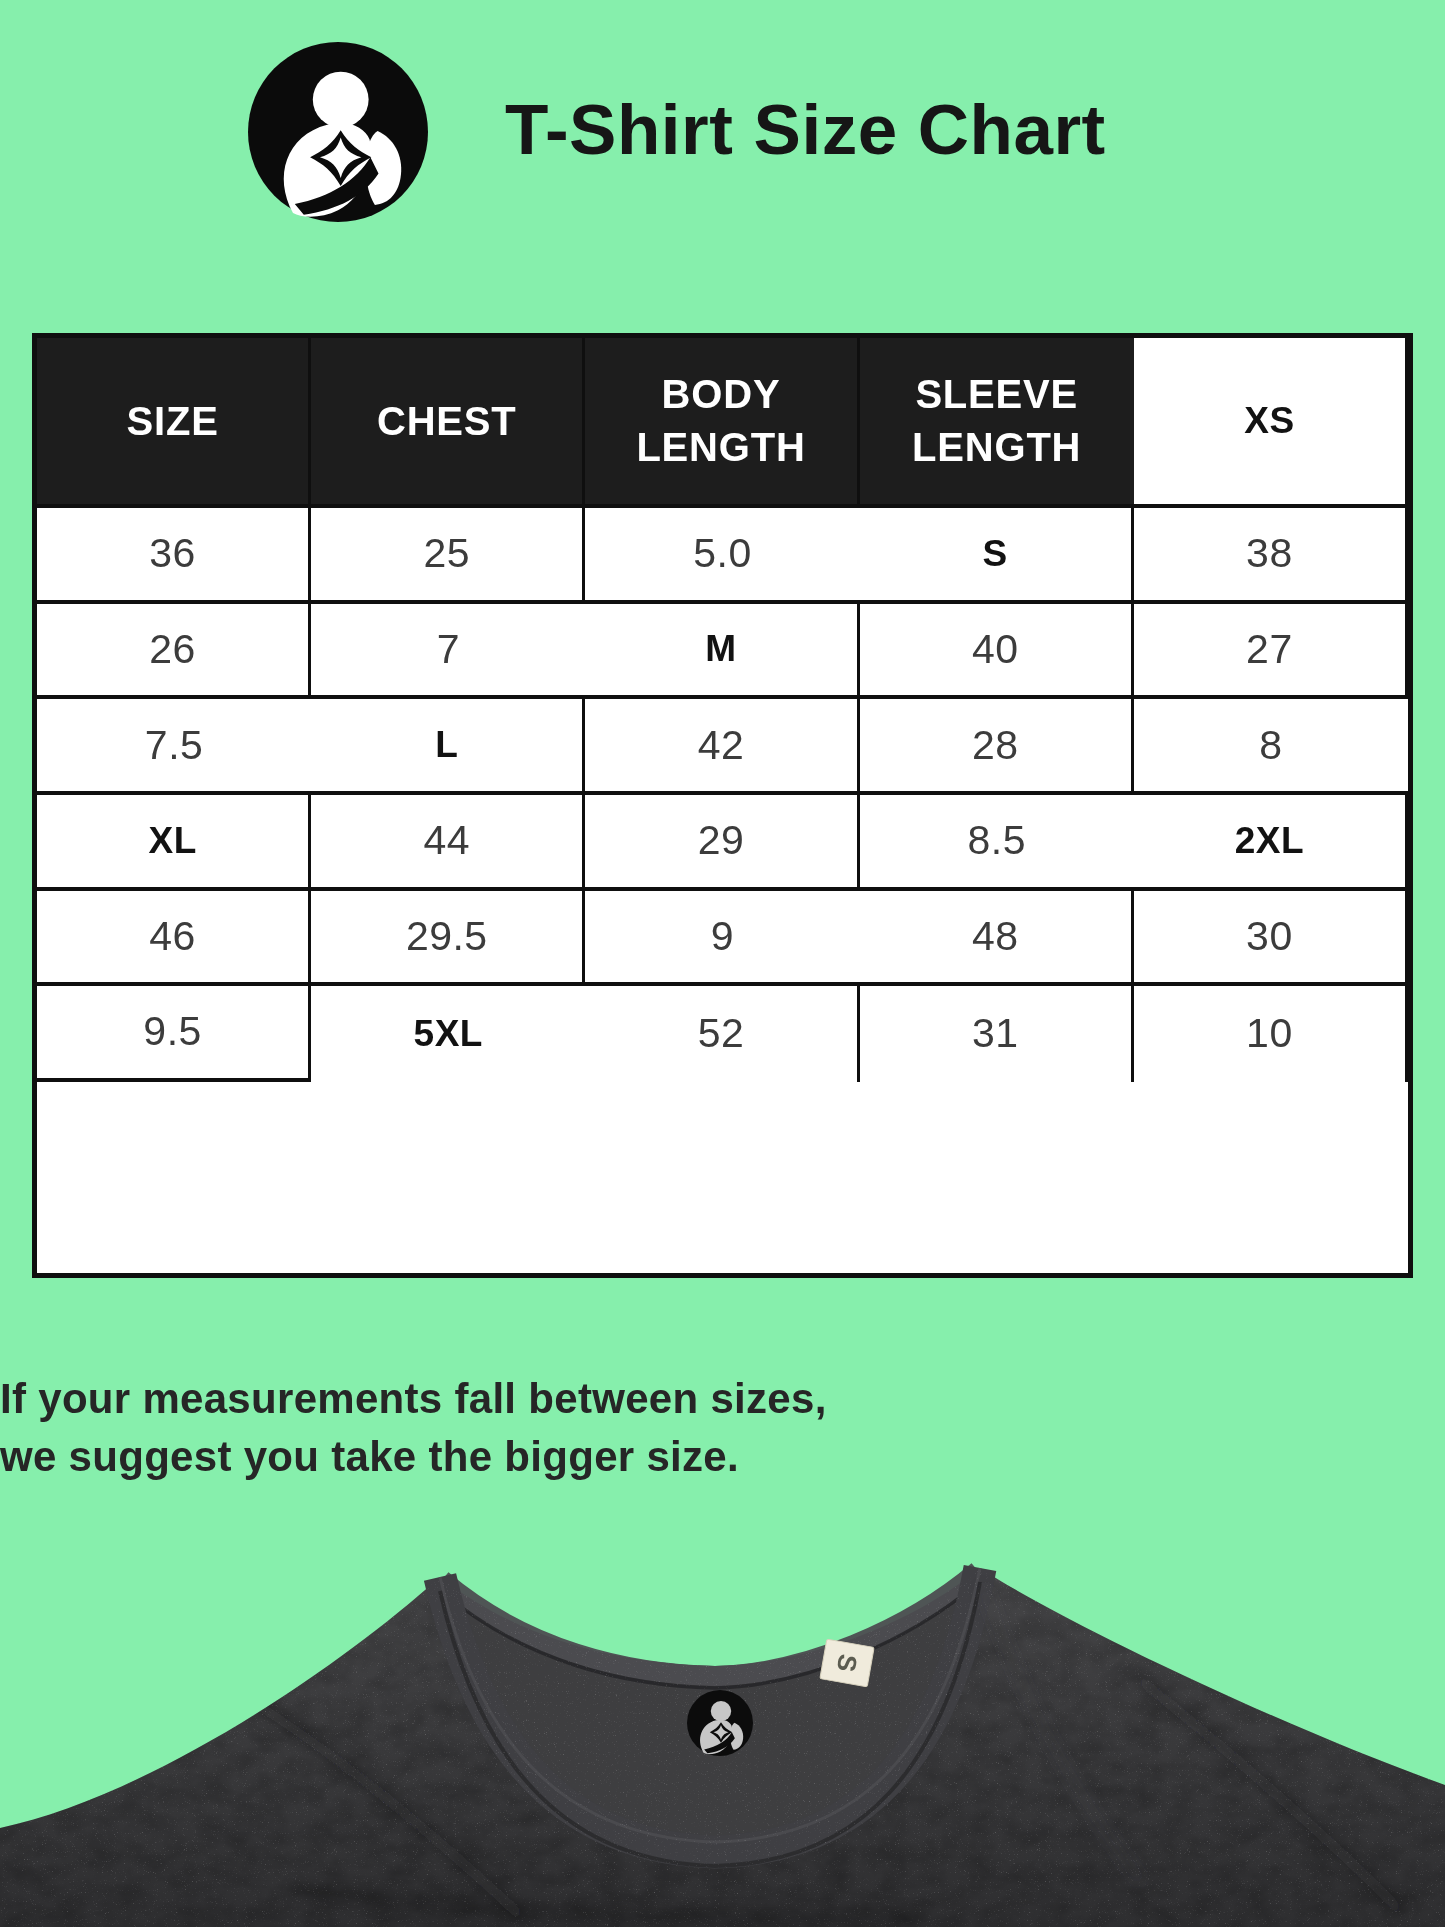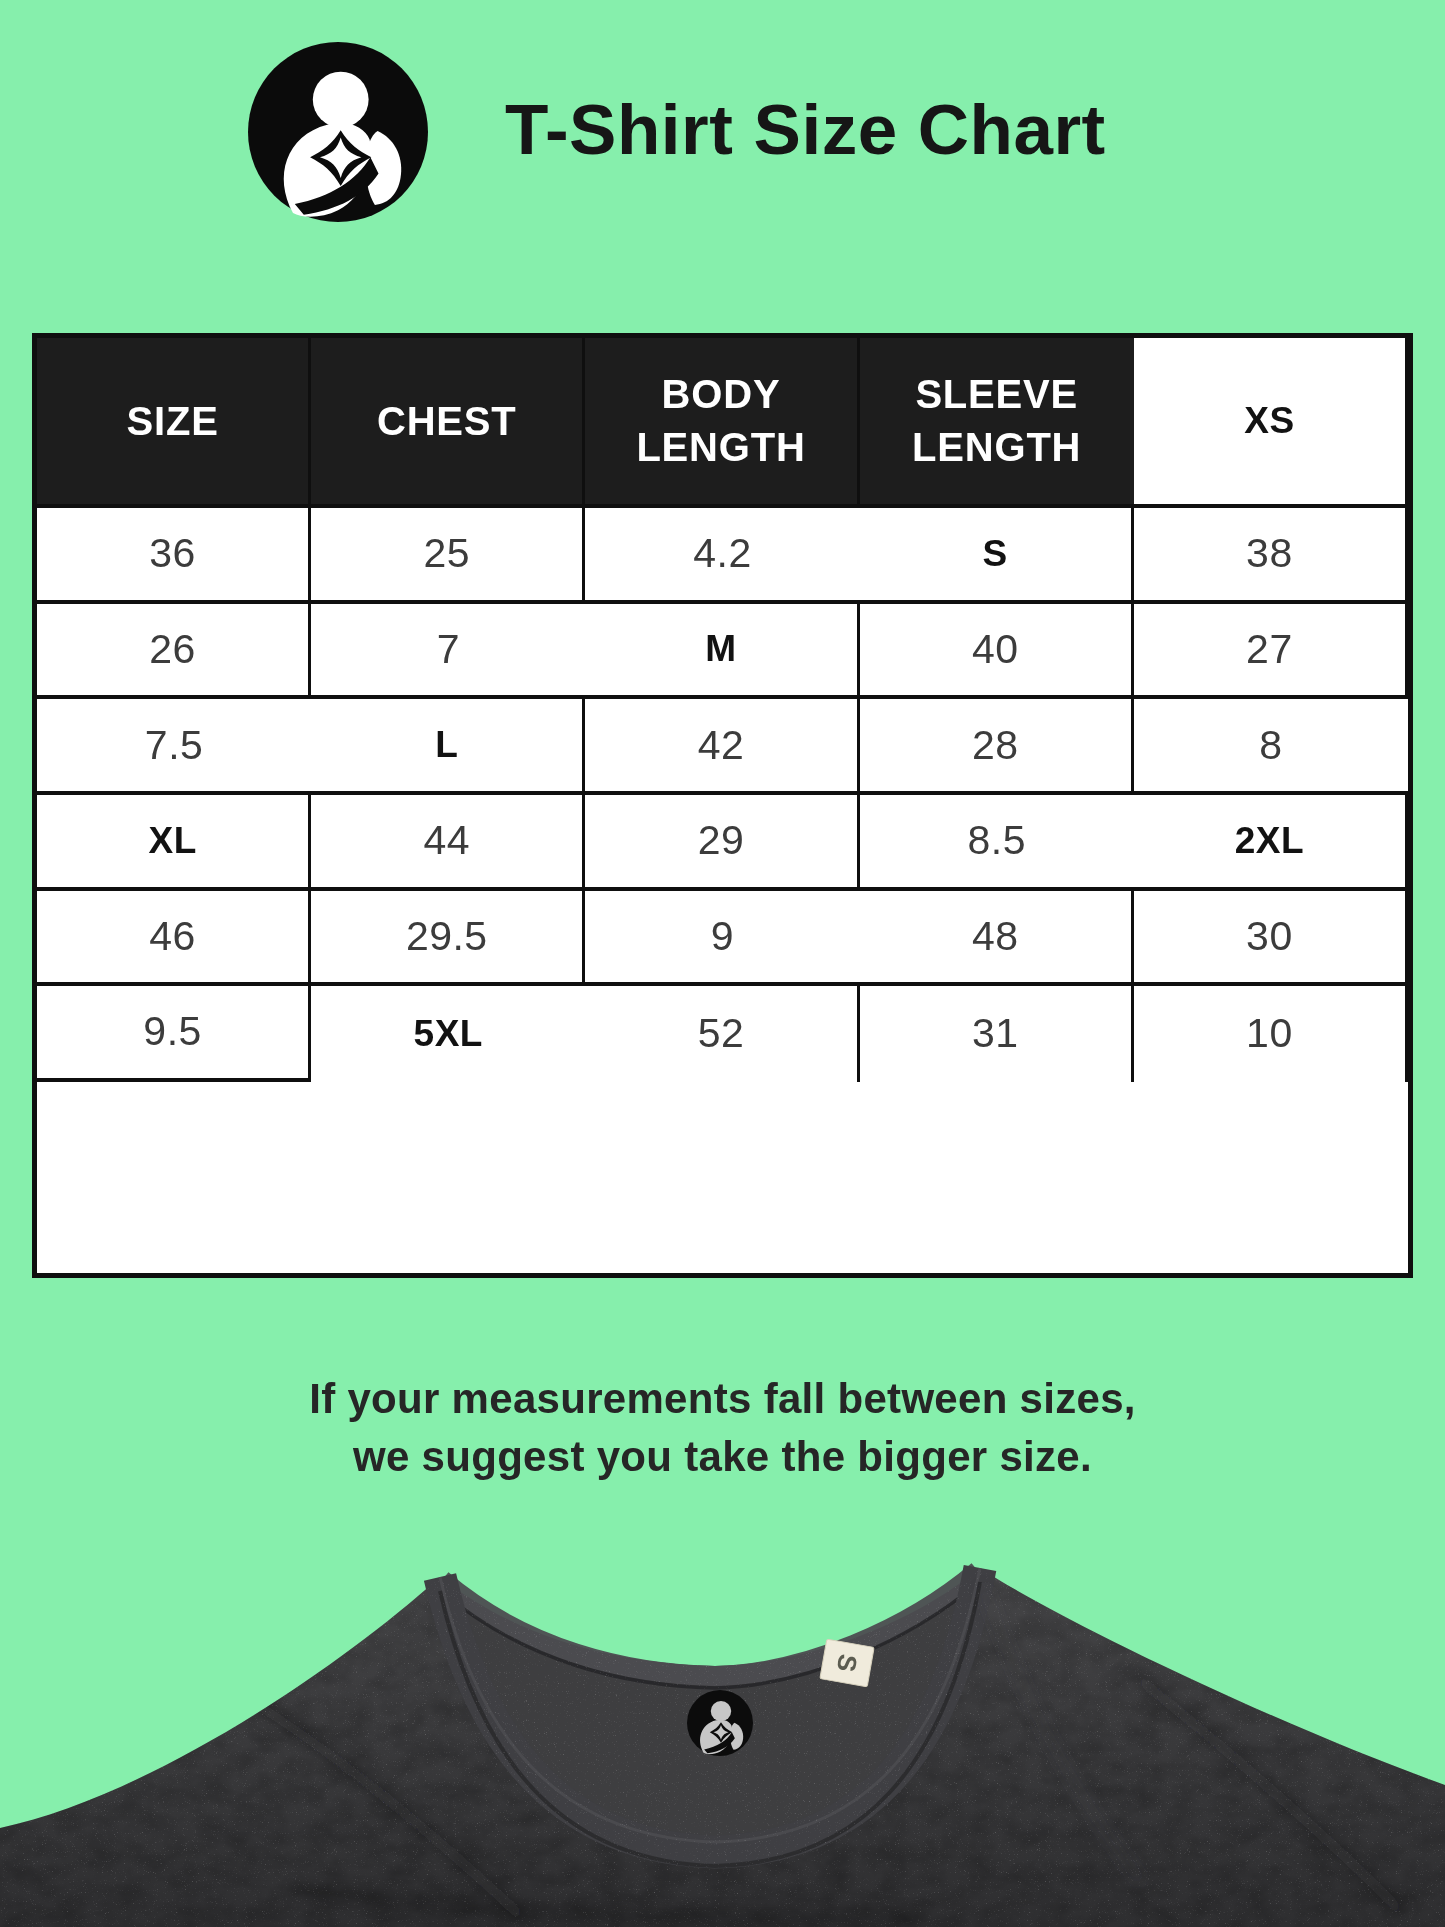--- a/index.html
+++ b/index.html
@@ -19,21 +19,21 @@
   .cell{display:flex;align-items:center;justify-content:center;background:#ffffff;
         border-right:3px solid #0f0f0f;border-bottom:4px solid #0f0f0f;box-sizing:border-box;}
   .cell:nth-child(4n){border-right:none;}
   .cell:nth-last-child(-n+4){border-bottom:none;}
   .th{background:#1d1d1d;color:#ffffff;font-weight:700;font-size:40px;letter-spacing:.8px;
       white-space:pre-line;text-align:center;line-height:1.32;}
   .c-size{font-weight:700;font-size:37px;color:#121212;letter-spacing:.5px;}
   .c-val{font-weight:400;font-size:41px;color:#3c3c3c;letter-spacing:.5px;}
 
   
-  .note{position:absolute;left:0;top:1370px;width:1445px;margin:0;text-align:center;
+  .note{position:absolute;left:0;top:1370px;width:1445px;margin:0;
         font-size:42px;line-height:58px;font-weight:700;color:#262626;letter-spacing:.3px;}
 
   
   .photo{position:absolute;left:0;top:1560px;width:1445px;height:367px;}
   .photo svg{display:block;width:100%;height:100%;}
 </style>
 </head>
 <body>
 
 <svg width="0" height="0" style="position:absolute" aria-hidden="true">
@@ -65,21 +65,21 @@
     <div class="cell th">SIZE</div>
     <div class="cell th">CHEST</div>
     <div class="cell th">BODY
 LENGTH</div>
     <div class="cell th">SLEEVE
 LENGTH</div>
 
     <div class="cell c-size">XS</div>
     <div class="cell c-val">36</div>
     <div class="cell c-val">25</div>
-    <div class="cell c-val">4.2</div>
+    <div class="cell c-val">5.0</div>
 
     <div class="cell c-size">S</div>
     <div class="cell c-val">38</div>
     <div class="cell c-val">26</div>
     <div class="cell c-val">7</div>
 
     <div class="cell c-size">M</div>
     <div class="cell c-val">40</div>
     <div class="cell c-val">27</div>
     <div class="cell c-val">7.5</div>

